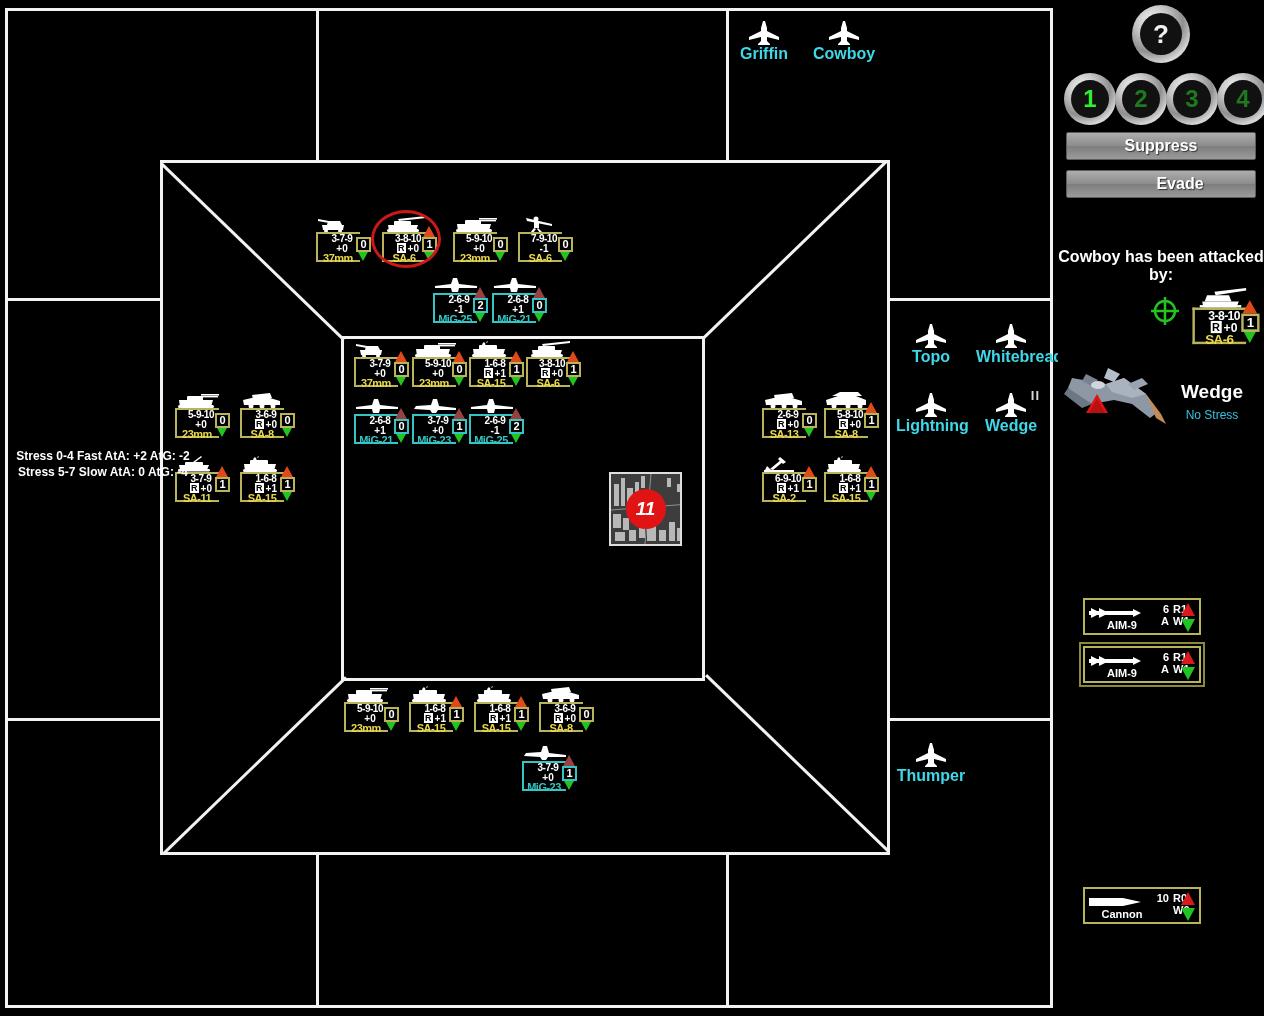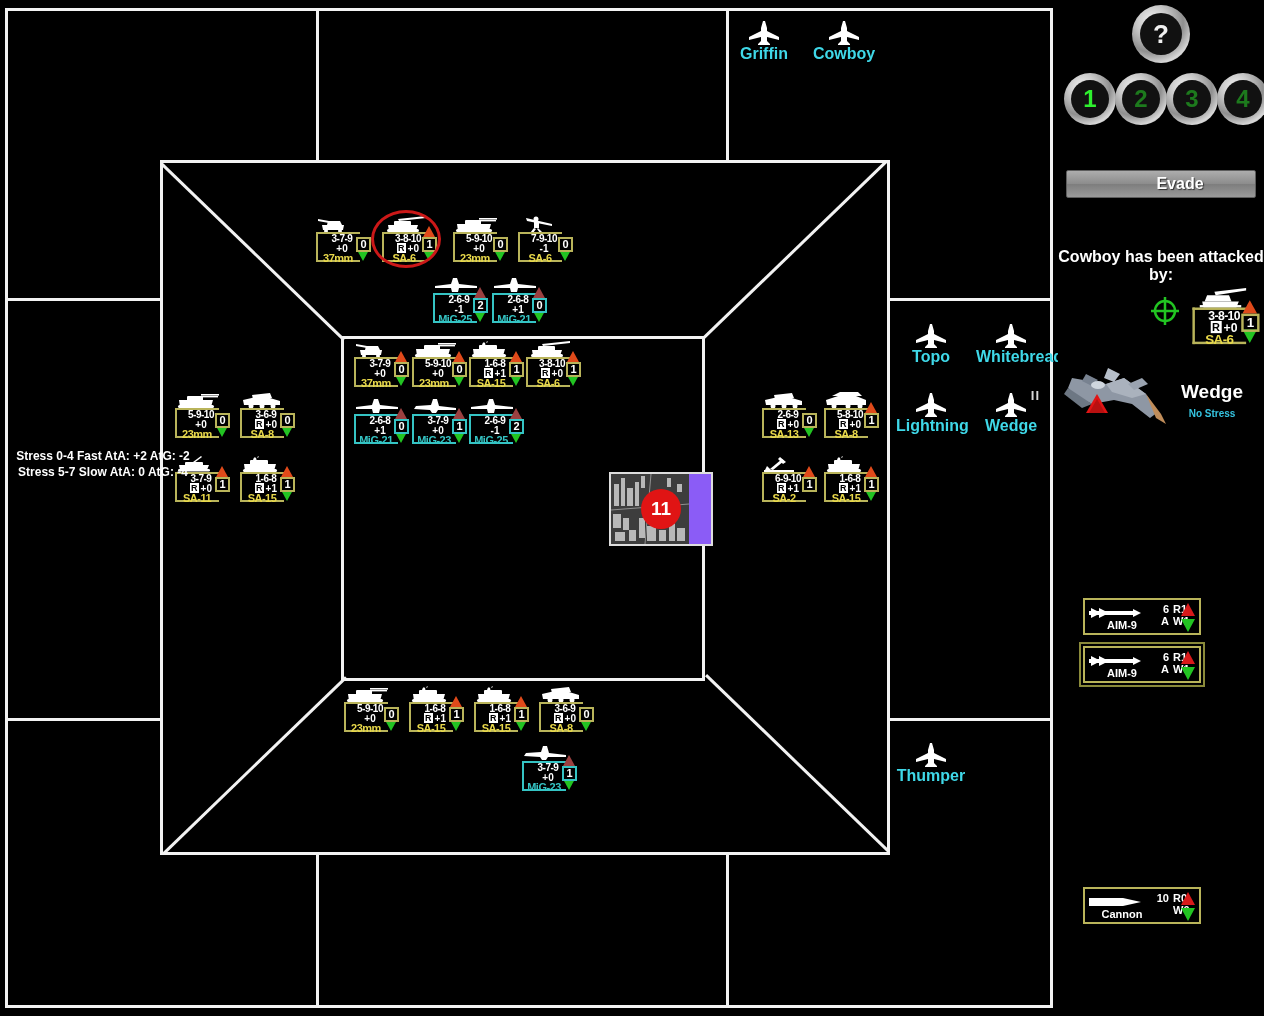--- a/index.html
+++ b/index.html
@@ -67,22 +67,22 @@
   .ctr-sel { position:absolute; left:-9px; top:-6px; width:70px; height:58px;
              border:3px solid #cc1818; border-radius:50%; pointer-events:none; }
 
   
   .plane { position:absolute; width:70px; text-align:center; }
   .plane svg { display:block; margin:0 auto; }
   .plane .pl-label { font-size:16px; font-weight:bold; color:#3fd8e8; margin-top:-1px; white-space:nowrap;}
   .plane .pl-mark { position:absolute; right:6px; top:-4px; color:#d8d8d8; font-size:13px; font-weight:bold; letter-spacing:1px;}
 
   
-  #city { position:absolute; left:609px; top:472px; width:104px; height:74px;
-          border:2px solid #dedede; background:#8b5cf6; overflow:hidden; }
+  #city { position:absolute; left:609px; top:472px; width:73px; height:74px;
+          border:2px solid #dedede; background:#8b5cf6; overflow:hidden;font-style:italic; }
   #city .citybadge {
     position:absolute; left:50%; top:50%; transform:translate(-50%,-50%);
     width:40px;height:40px;border-radius:50%;background:#e01414;
     color:#fff;font-size:19px;font-weight:bold;text-align:center;line-height:40px;
   }
 
   
   #panel { position:absolute; left:1058px; top:0; width:206px; height:1016px; background:#000; }
   .rnd-btn {
     position:absolute; border-radius:50%;
@@ -115,21 +115,21 @@
   #jet-img { position:absolute; left:1062px; top:348px; width:110px; height:80px; }
   #jet-tri { position:absolute; left:1086px; top:394px; width:0;height:0;
              border-left:11px solid transparent;border-right:11px solid transparent;
              border-bottom:19px solid #e01414; }
   #jet-tri-in { position:absolute; left:1089px; top:399px; width:0;height:0;
              border-left:8px solid transparent;border-right:8px solid transparent;
              border-bottom:14px solid #b81010; }
   #pilot-name { position:absolute; left:1160px; top:381px; width:104px; text-align:center;
                 color:#fff; font-size:19px; font-weight:bold; }
   #pilot-stress { position:absolute; left:1160px; top:408px; width:104px; text-align:center;
-                  color:#35c4e0; font-size:10px; font-weight:bold; }
+                  color:#35c4e0; font-size:12px; font-weight:normal; }
   .stress-line { position:absolute; left:0; width:206px; text-align:center;
                  color:#fff; font-size:12px; font-weight:bold; }
 
   .wpn-card {
     position:absolute; left:1083px; width:118px; height:37px;
     border:2px solid #b9b45a; background:#000;
   }
   .wpn-icon { position:absolute; left:4px; top:5px; width:62px; height:12px; }
   .wpn-name { position:absolute; left:4px; top:19px; width:66px; text-align:center;
               color:#fff; font-size:11px; font-weight:bold; }
@@ -802,20 +802,21 @@
           <div class="inner" style="color:#1d7a1d">2</div>
         </div>
         <div class="rnd-btn num-btn" style="left: 108px;">
           <div class="inner" style="color:#1d7a1d">3</div>
         </div>
         <div class="rnd-btn num-btn" style="left: 159px;">
           <div class="inner" style="color:#1d7a1d">4</div>
         </div>
       </div>
 
+    <div class="act-btn" style="top:132px;">Suppress</div>
     <div class="act-btn" style="top:170px;padding-left:38px;">Evade</div>
 
     <div id="attack-title">Cowboy has been attacked by:</div>
   </div>
 
   <div id="crosshair">
     <svg width="30" height="30" viewBox="0 0 30 30">
       <circle cx="15" cy="15" r="10" fill="none" stroke="#22c422" stroke-width="2.5"></circle>
       <line x1="15" y1="1" x2="15" y2="29" stroke="#22c422" stroke-width="2.5"></line>
       <line x1="1" y1="15" x2="29" y2="15" stroke="#22c422" stroke-width="2.5"></line>

